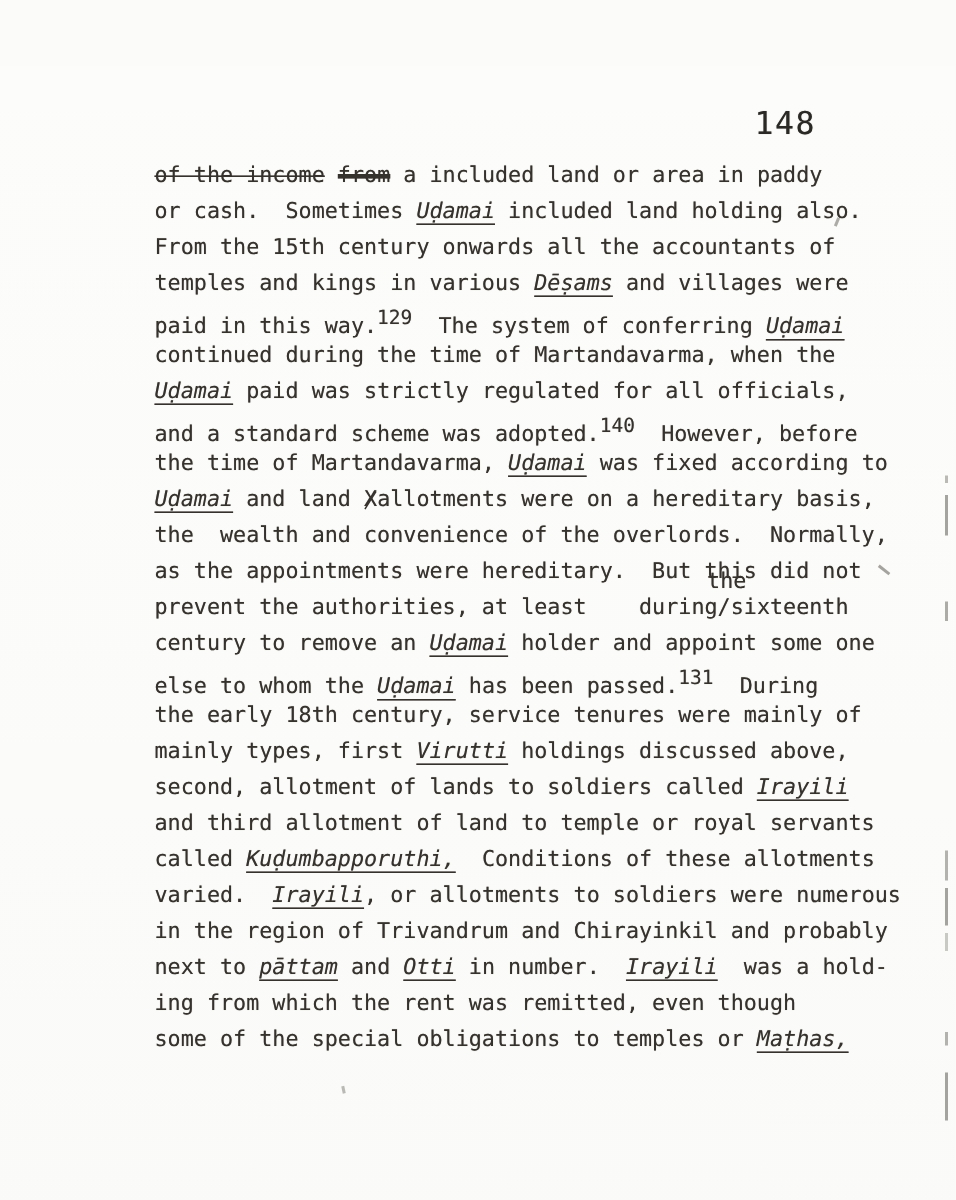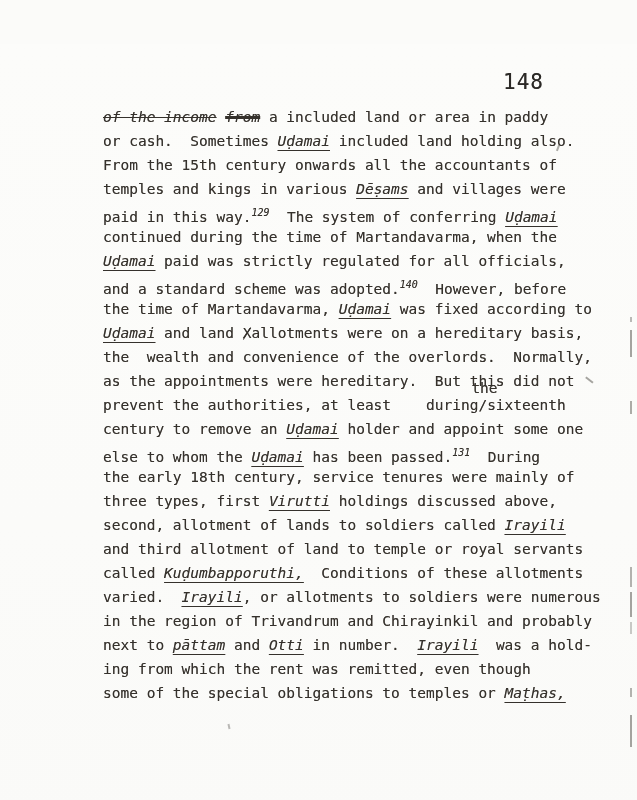--- a/index.html
+++ b/index.html
@@ -20,22 +20,22 @@
     color:#2b2926;text-shadow:0 0 .5px rgba(40,35,30,.55);
   }
   .text-block{
     position:absolute;left:103px;top:61px;width:520px;
     font-size:14.5px;
     color:#35312c;
     text-shadow:0 0 .45px rgba(45,40,34,.5);
   }
   .line{height:24px;line-height:24px;white-space:pre;}
   .u{text-decoration:underline;text-underline-offset:3.5px;text-decoration-thickness:1.2px;font-style:italic;}
-  .sup{font-size:10px;vertical-align:6px;font-style:italic;}
-  .strike{text-decoration:line-through;text-decoration-thickness:1.4px;font-style:italic;}
+  .sup{font-size:13px;vertical-align:6px;}
+  .strike{text-decoration:line-through;text-decoration-thickness:1.4px;}
   .strike.heavy{text-decoration-thickness:2.6px;}
   .sl{position:relative;display:inline-block;}
   .sl::after{
     content:'';position:absolute;left:-3px;top:48%;width:14px;
     border-top:1.3px solid currentColor;transform:rotate(-58deg);
   }
   .ins{position:relative;}
   .ins .above{position:absolute;left:-7px;bottom:13px;white-space:pre;}
   .artifact{position:absolute;background:#6b6963;}
   .edge-mark{width:2px;left:630px;}
@@ -57,21 +57,21 @@
       <div class="line"><span class="u">Uḍamai</span><span> paid was strictly regulated for all officials,</span></div>
       <div class="line"><span>and a standard scheme was adopted.</span><span class="sup">140</span><span>  However, before</span></div>
       <div class="line"><span>the time of Martandavarma, </span><span class="u">Uḍamai</span><span> was fixed according to</span></div>
       <div class="line"><span class="u">Uḍamai</span><span> and land </span><span class="sl">X</span><span>allotments were on a hereditary basis,</span></div>
       <div class="line"><span>the  wealth and convenience of the overlords.  Normally,</span></div>
       <div class="line"><span>as the appointments were hereditary.  But this did not</span></div>
       <div class="line"><span>prevent the authorities, at least    during</span><span class="ins">/<span class="above">the</span></span><span>sixteenth</span></div>
       <div class="line"><span>century to remove an </span><span class="u">Uḍamai</span><span> holder and appoint some one</span></div>
       <div class="line"><span>else to whom the </span><span class="u">Uḍamai</span><span> has been passed.</span><span class="sup">131</span><span>  During</span></div>
       <div class="line"><span>the early 18th century, service tenures were mainly of</span></div>
-      <div class="line"><span>three types, first </span><span class="u">Virutti</span><span> holdings discussed above,</span></div>
+      <div class="line"><span>mainly types, first </span><span class="u">Virutti</span><span> holdings discussed above,</span></div>
       <div class="line"><span>second, allotment of lands to soldiers called </span><span class="u">Irayili</span></div>
       <div class="line"><span>and third allotment of land to temple or royal servants</span></div>
       <div class="line"><span>called </span><span class="u">Kuḍumbapporuthi,</span><span>  Conditions of these allotments</span></div>
       <div class="line"><span>varied.  </span><span class="u">Irayili</span><span>, or allotments to soldiers were numerous</span></div>
       <div class="line"><span>in the region of Trivandrum and Chirayinkil and probably</span></div>
       <div class="line"><span>next to </span><span class="u">pāttam</span><span> and </span><span class="u">Otti</span><span> in number.  </span><span class="u">Irayili</span><span>  was a hold-</span></div>
       <div class="line"><span>ing from which the rent was remitted, even though</span></div>
       <div class="line"><span>some of the special obligations to temples or </span><span class="u">Maṭhas,</span></div>
     </div>
 

